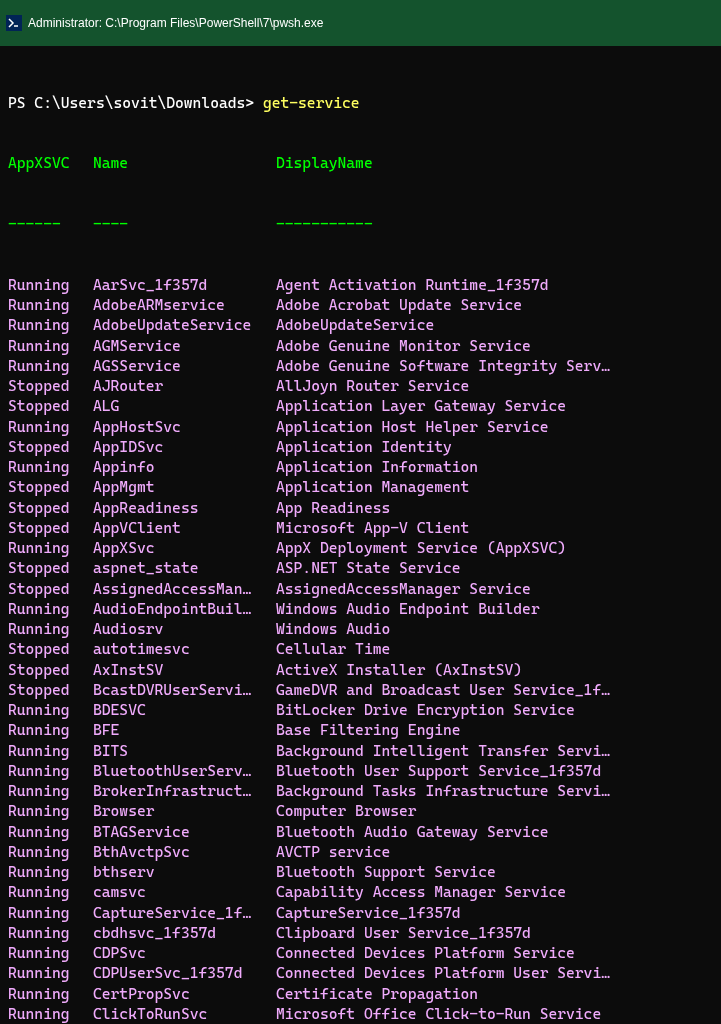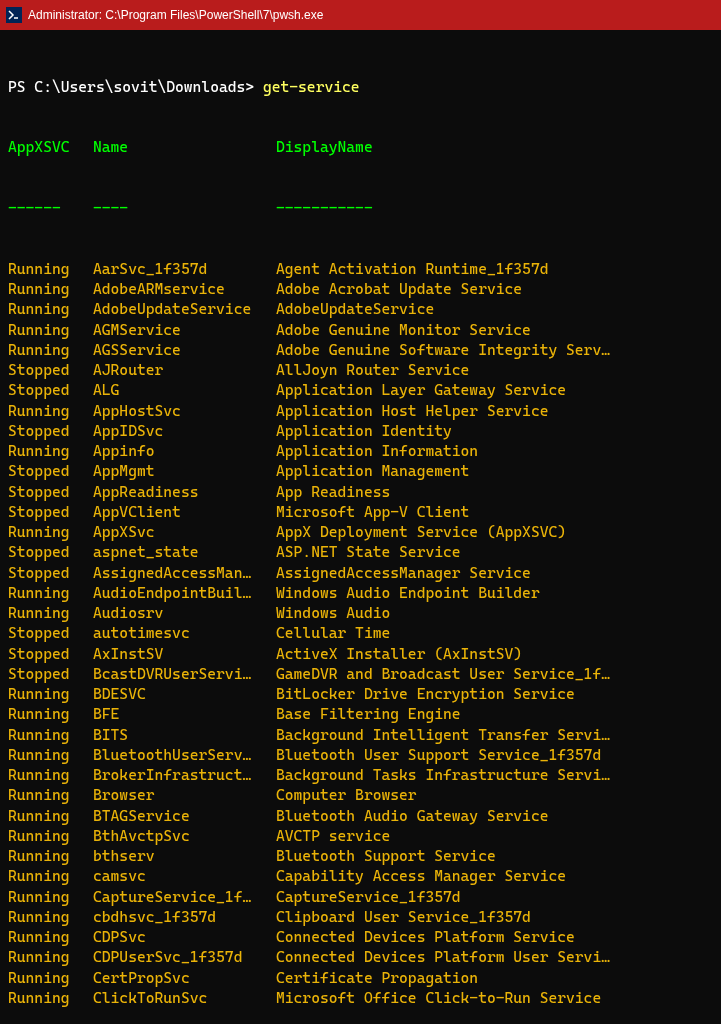--- a/index.html
+++ b/index.html
@@ -9,22 +9,22 @@
     }
     body {
       width: 721px;
       height: 1024px;
       background: #0c0c0c;
       font-family: 'Cascadia Mono', 'Consolas', monospace;
       font-size: 15px;
       overflow: hidden;
     }
     .titlebar {
-      height: 30px;
-      background: #b91c1c;
+      height: 46px;
+      background: #14532d;
       display: flex;
       align-items: center;
       padding: 0 6px;
       color: #ffffff;
       font-family: 'Segoe UI', Tahoma, sans-serif;
       font-size: 12px;
     }
     .titlebar-icon {
       width: 16px;
       height: 16px;
@@ -53,21 +53,21 @@
     .prompt-cmd {
       color: #ffff60;
     }
     .header-row {
       color: #00ff00;
     }
     .dash-row {
       color: #00ff00;
     }
     .row {
-      color: #eab308;
+      color: #f0abfc;
     }
     .col-status {
       display: inline-block;
       width: 85px;
     }
     .col-name {
       display: inline-block;
       width: 183px;
       overflow: hidden;
       vertical-align: top;

